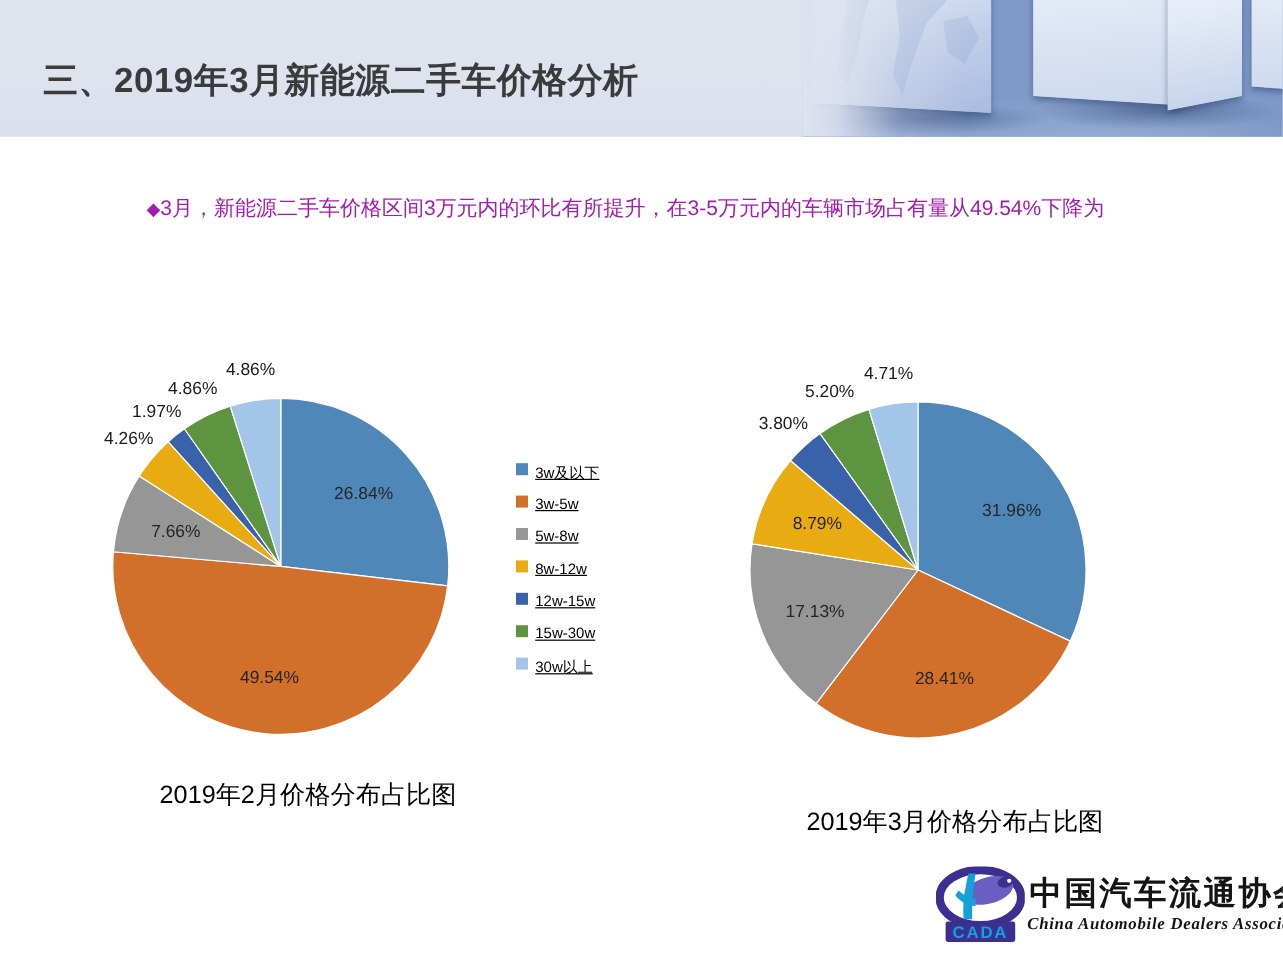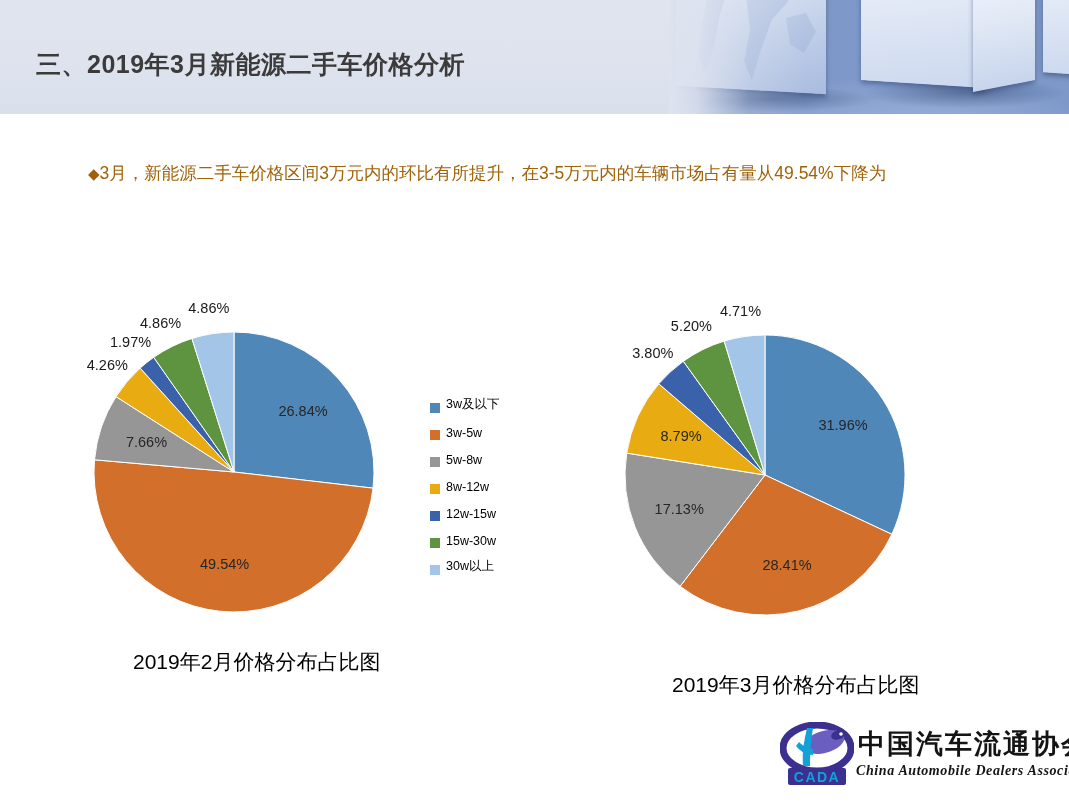--- a/index.html
+++ b/index.html
@@ -55,39 +55,40 @@
   }
   .cube-shadow {
     position: absolute;
     background: radial-gradient(ellipse at 50% 50%, rgba(40,60,105,0.45) 0%, rgba(40,60,105,0) 72%);
   }
 
   
   #slide-title {
     position: absolute;
     left: 36px; top: 48px;
-    font-size: 25px;
+    font-size: 29px;
     font-weight: bold;
     color: #3b3b3b;
     letter-spacing: 0.5px;
     white-space: nowrap;
     z-index: 20;
   }
 
   
   #bullets {
     position: absolute;
     left: 88px; top: 155px;
     width: 860px;
   }
   .bullet-line {
     font-size: 17.5px;
-    color: #a16207;
+    color: #a21caf;
     line-height: 36px;
     white-space: nowrap;
+    margin-left: 34px;
   }
   .bullet-line .diamond { font-size: 15px; }
 
   
   .chart-area { position: absolute; }
   #chart-left  { left: 74px;  top: 296px; width: 330px; height: 360px; }
   #chart-right { left: 605px; top: 296px; width: 330px; height: 360px; }
 
   .pie-svg { display:block; }
   .slice-label {
@@ -102,22 +103,23 @@
   }
 
   
   #legend {
     position: absolute;
     left: 430px; top: 386px;
     width: 110px;
   }
   .legend-row {
     display: flex;
-    align-items: flex-end;
+    align-items: flex-start;
     height: 27px;
+    text-decoration: underline;
   }
   .legend-swatch {
     width: 10px; height: 10px;
     margin-right: 6px;
     flex: 0 0 auto;
   }
   .legend-text {
     font-size: 12.5px;
     color: #000;
     white-space: nowrap;

